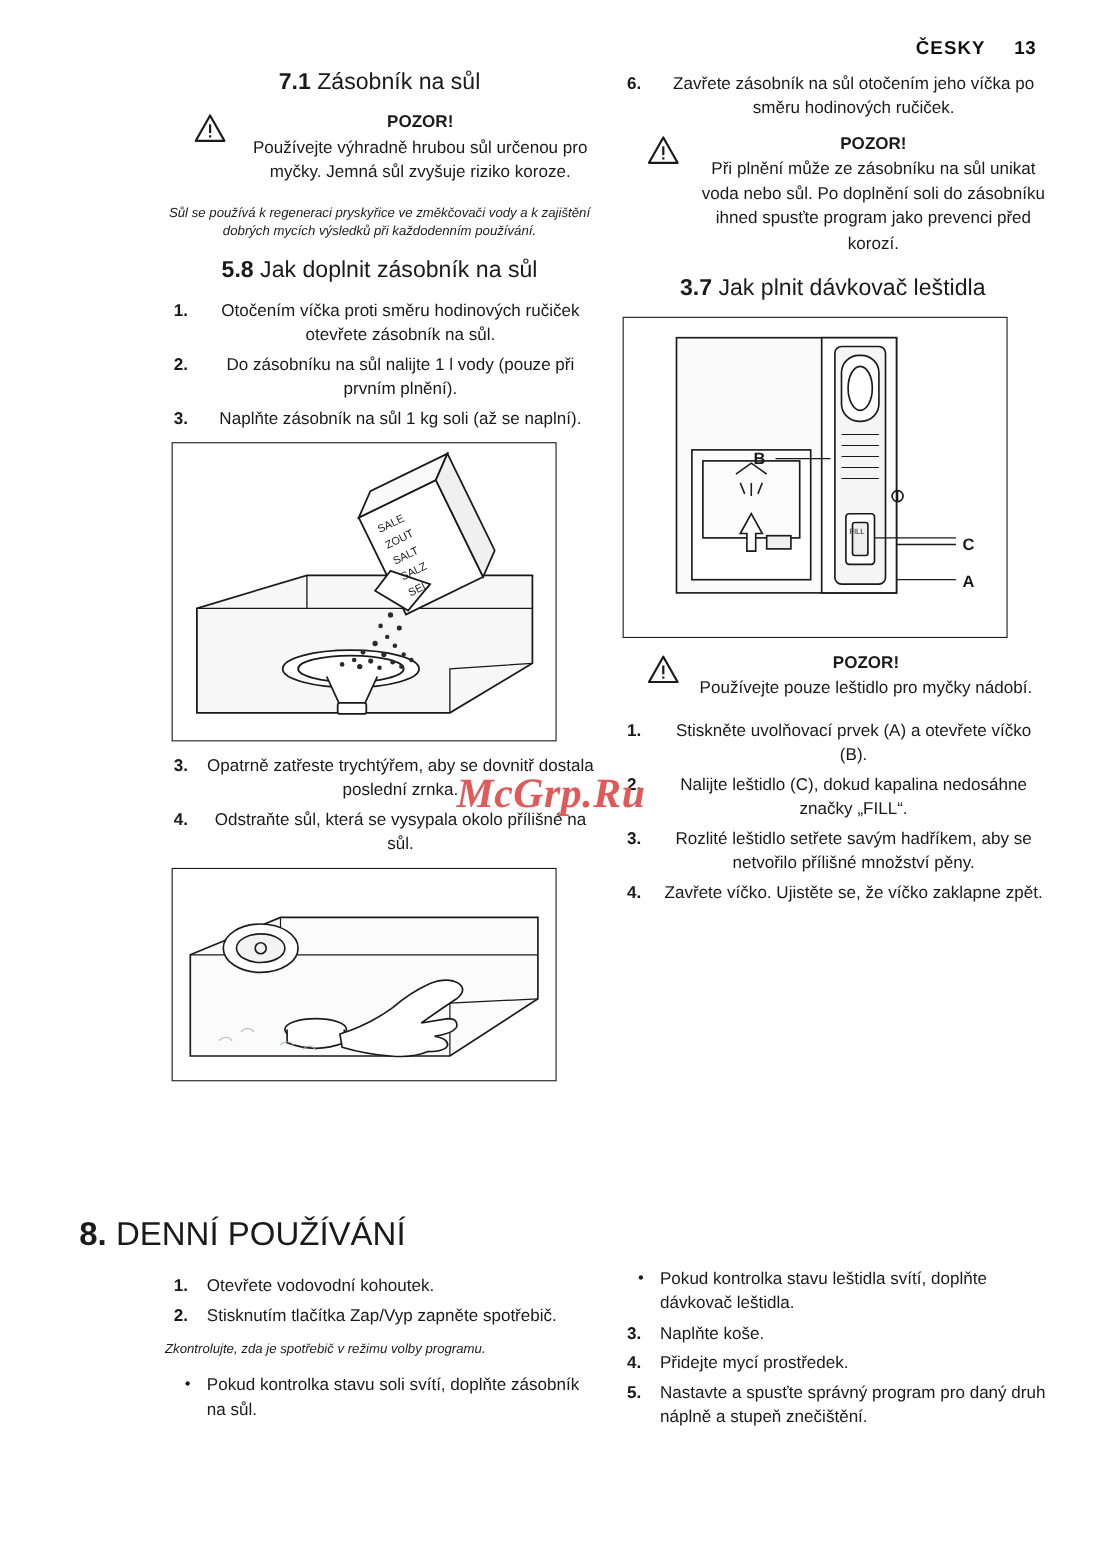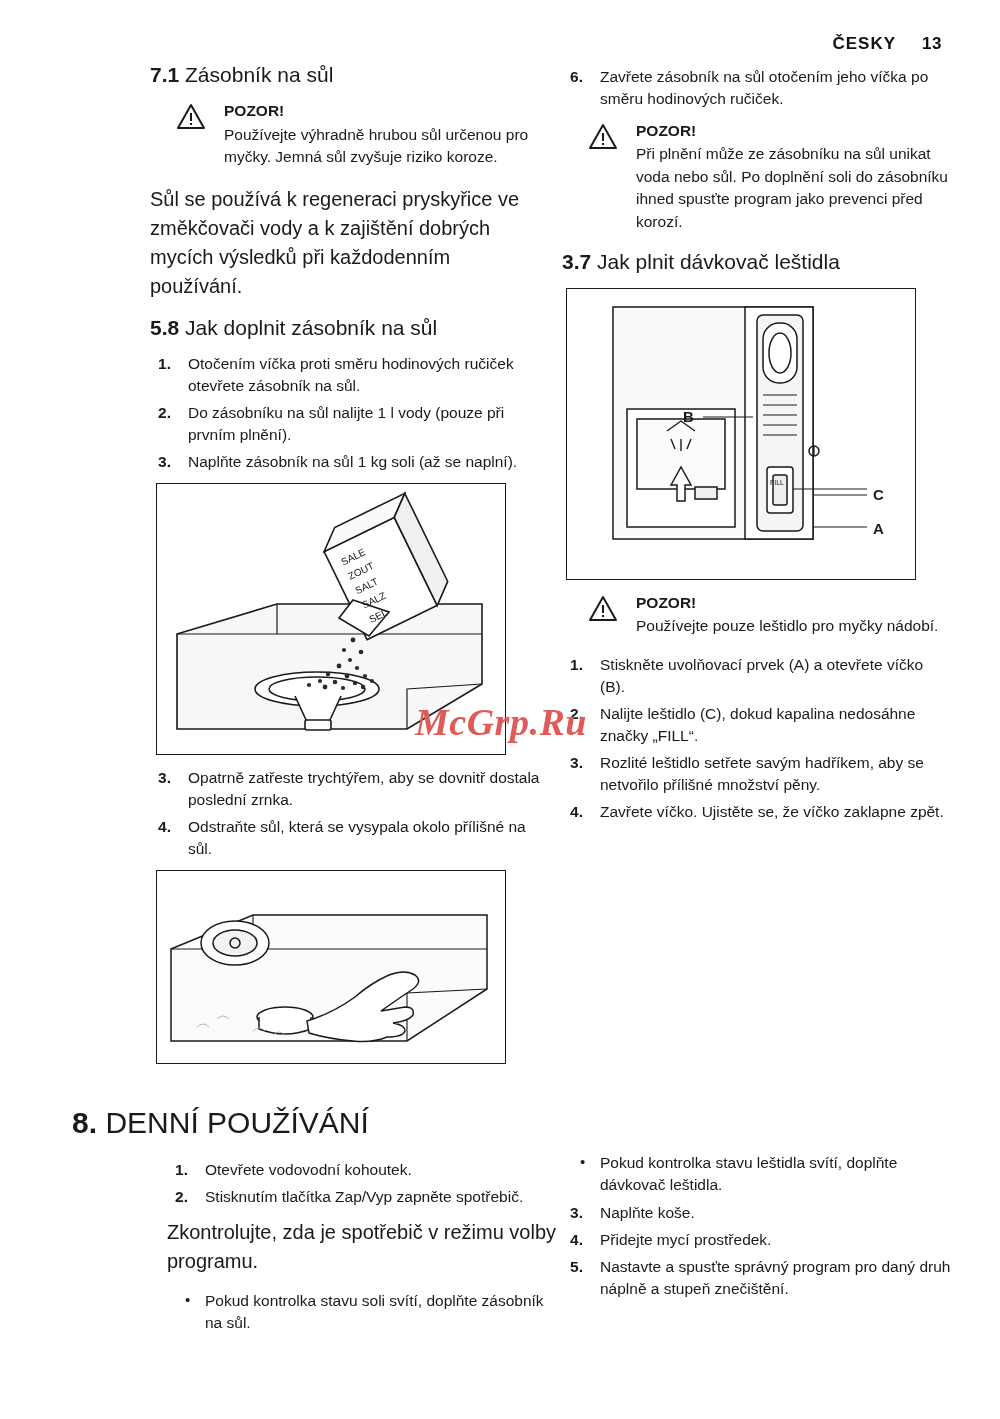--- a/index.html
+++ b/index.html
@@ -36,36 +36,38 @@
     align-items: baseline;
   }
   .header .lang { letter-spacing: 1px; }
   .header .pageno { font-weight: bold; margin-top: 12px; }
 
   
   .col {
     position: absolute;
     top: 62px;
     width: 390px;
+    text-align: center;
   }
   .col-left { left: 150px; }
   .col-right { left: 562px; }
 
   h2.sec {
     font-size: 21px;
     font-weight: normal;
     margin: 0 0 12px 0;
     line-height: 1.25;
   }
   h2.sec .num { font-weight: bold; }
 
   p.body {
-    font-size: 20px;
+    font-size: 12px;
     line-height: 1.45;
     margin: 3px 0 14px 0;
+    font-style: italic;
   }
 
   
   .warn {
     display: flex;
     gap: 18px;
     margin: 6px 0 16px 26px;
     align-items: flex-start;
   }
   .warn .tri {
@@ -150,21 +152,21 @@
     left: 72px;
     top: 1106px;
     font-size: 30px;
     font-weight: normal;
     margin: 0;
   }
   h1.chapter .cnum { font-weight: bold; }
 
   .bottom-left {
     position: absolute;
-    left: 167px;
+    left: 150px;
     top: 1155px;
     width: 390px;
   }
   .bottom-right {
     position: absolute;
     left: 562px;
     top: 1150px;
     width: 400px;
   }
   .tight { margin-top: 0; }

